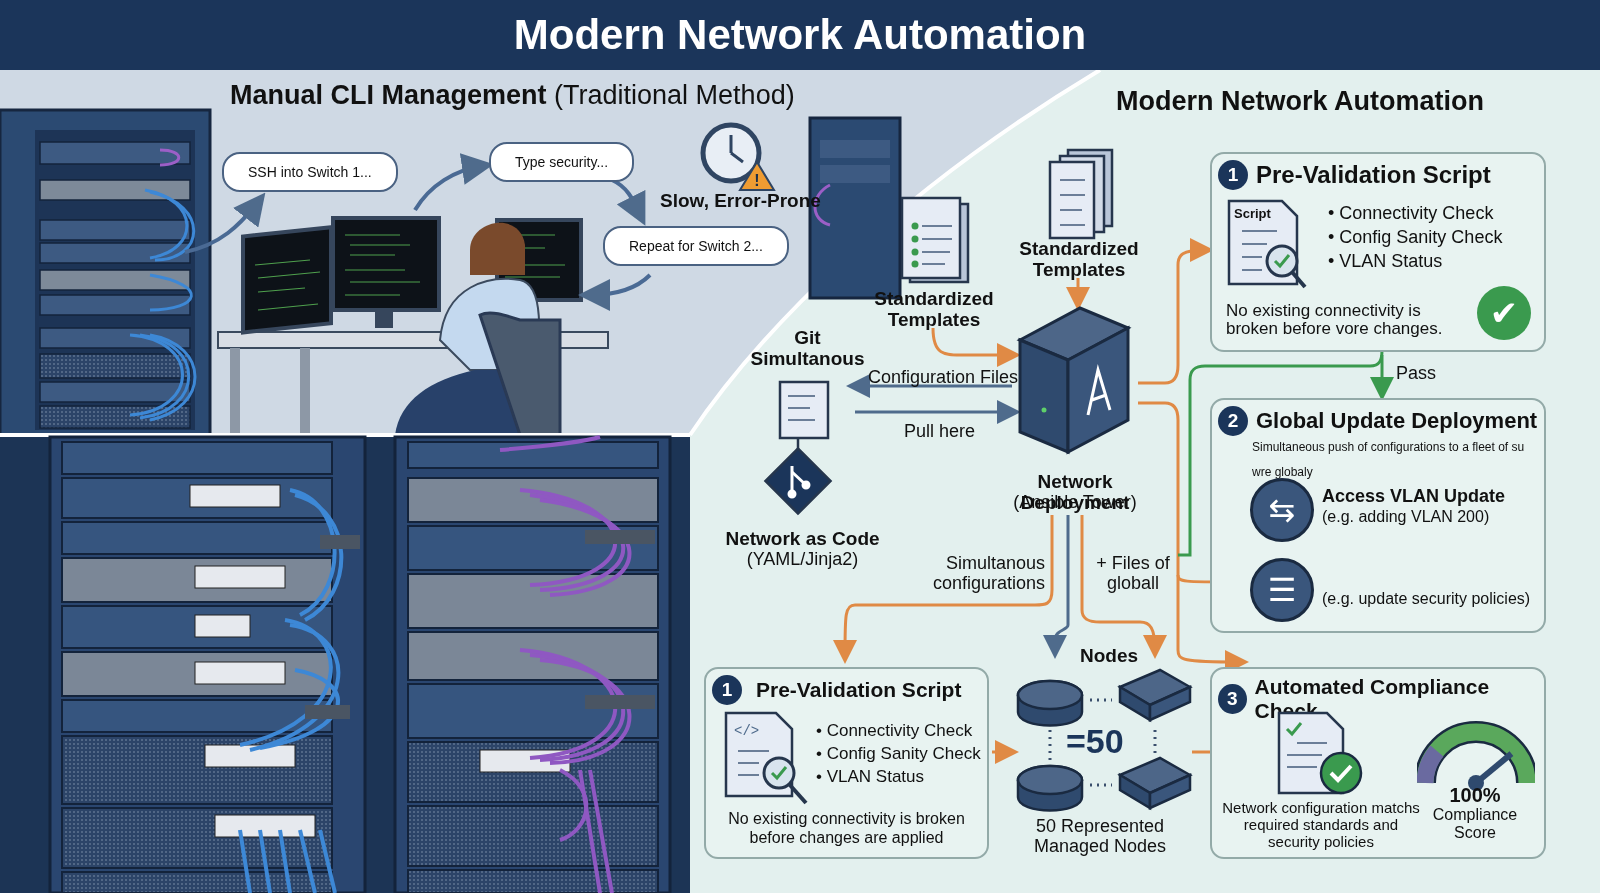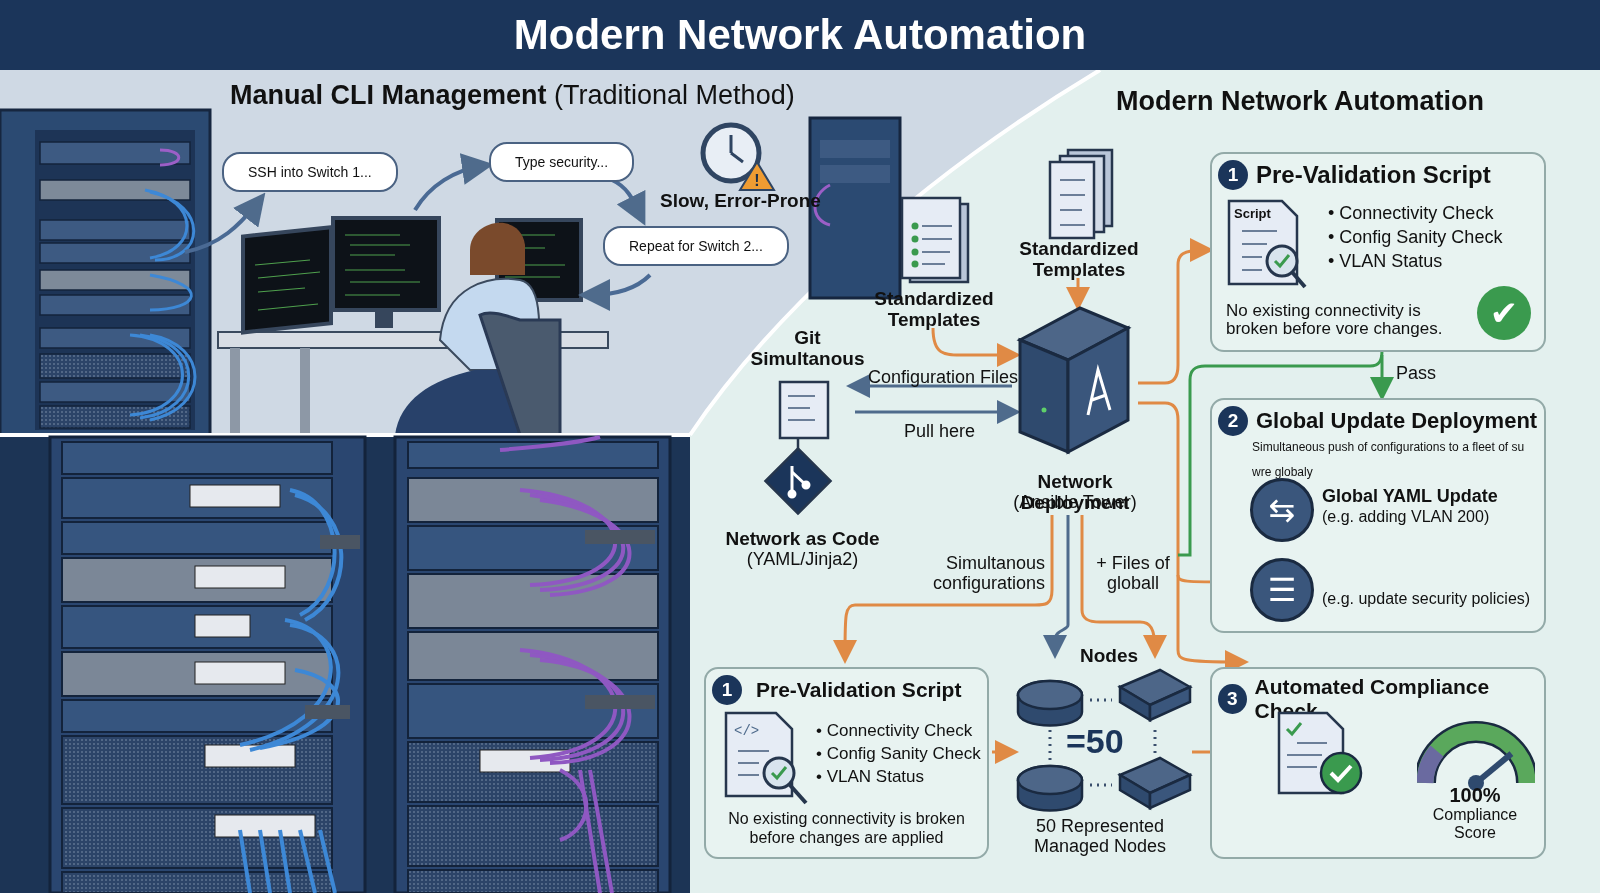--- a/index.html
+++ b/index.html
@@ -332,21 +332,21 @@
   <div class="abs" style="left:265px;top:132px;width:54px;height:54px;border-radius:50%;background:#3a9a4e;color:#fff;font-size:34px;display:flex;align-items:center;justify-content:center">✔</div>
 </div>
 
 <div class="abs card" style="left:1210px;top:398px;width:336px;height:235px">
   <div class="card-title" style="position:absolute;left:6px;top:6px;font-size:22px">
       <span class="num">2</span>
       <span>Global Update Deployment</span>
     </div>
   <div class="abs" style="left:40px;top:35px;width:290px;font-size:12px;line-height:25px">Simultaneous push of configurations to a fleet of su wre globaly</div>
   <div class="abs" style="left:38px;top:78px;width:64px;height:64px;border-radius:50%;background:#3a567c;border:3px solid #1a2a41;color:#fff;font-size:32px;display:flex;align-items:center;justify-content:center">⇆</div>
-  <div class="abs" style="left:110px;top:86px;font-size:18px;font-weight:bold">Global YAML Update</div>
+  <div class="abs" style="left:110px;top:86px;font-size:18px;font-weight:bold">Access VLAN Update</div>
   <div class="abs" style="left:110px;top:108px;font-size:16px">(e.g. adding VLAN 200)</div>
   <div class="abs" style="left:38px;top:158px;width:64px;height:64px;border-radius:50%;background:#3a567c;border:3px solid #1a2a41;color:#fff;font-size:32px;display:flex;align-items:center;justify-content:center">☰</div>
   <div class="abs" style="left:110px;top:190px;font-size:16px">(e.g. update security policies)</div>
 </div>
 
 <div class="abs card" style="left:704px;top:667px;width:285px;height:192px">
   <div class="card-title" style="position:absolute;left:6px;top:6px;font-size:21px">
       <span class="num">1</span>
       <span style="margin-left:6px">Pre-Validation Script</span>
     </div>
@@ -379,20 +379,21 @@
     <path d="M2,2 L50,2 L66,18 L66,82 L2,82z" fill="#e6ecf5" stroke="#26364d" stroke-width="2.5"></path>
     <path d="M10,18 L15,23 L24,12" stroke="#3a9a4e" stroke-width="3" fill="none"></path>
     <g stroke="#6b7e98" stroke-width="2">
         <line x1="20" y1="32" x2="50" y2="32"></line>
         <line x1="10" y1="44" x2="45" y2="44"></line>
         <line x1="10" y1="56" x2="40" y2="56"></line>
       </g>
     <circle cx="64" cy="62" r="20" fill="#3a9a4e" stroke="#1a2a41" stroke-width="2.5"></circle>
       <path d="M54,62 L61,69 L74,55" stroke="#fff" stroke-width="4" fill="none"></path>
   </svg>
+  <div class="abs" style="left:4px;top:130px;width:210px;font-size:15px;line-height:17px;text-align:center">Network configuration matchs required standards and security policies</div>
   <svg style="position:absolute;left:205px;top:52px" width="118" height="70">
     <path d="M8,62 A51,51 0 0 1 110,62" fill="none" stroke="#1a2a41" stroke-width="22"></path>
     <path d="M8,62 A51,51 0 0 1 110,62" fill="none" stroke="#5aa85c" stroke-width="17"></path>
     <path d="M8,62 A51,51 0 0 1 20,30" fill="none" stroke="#6a6aa0" stroke-width="17"></path>
     <line id="gauge-needle" x1="59" y1="62" x2="94.4436091676863" y2="32.67849647156027" stroke="#2f4a6e" stroke-width="6"></line>
     <circle cx="59" cy="62" r="8" fill="#2f4a6e"></circle>
   </svg>
   <div class="abs" style="left:218px;top:115px;width:90px;text-align:center;font-size:20px;font-weight:bold">100%</div>
   <div class="abs" style="left:208px;top:137px;width:110px;text-align:center;font-size:16px;line-height:18px">Compliance Score</div>
 </div>

